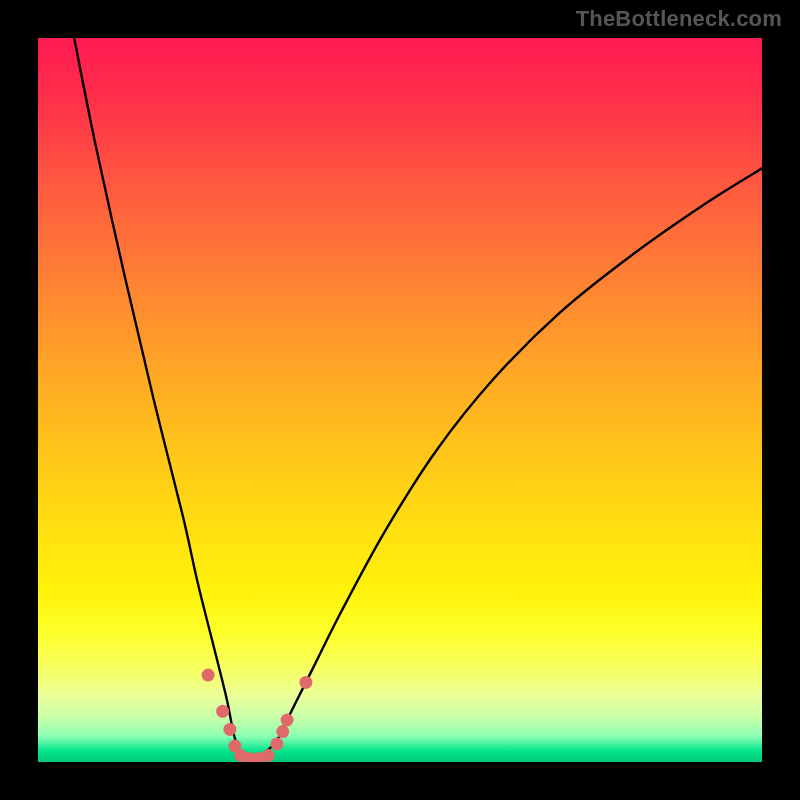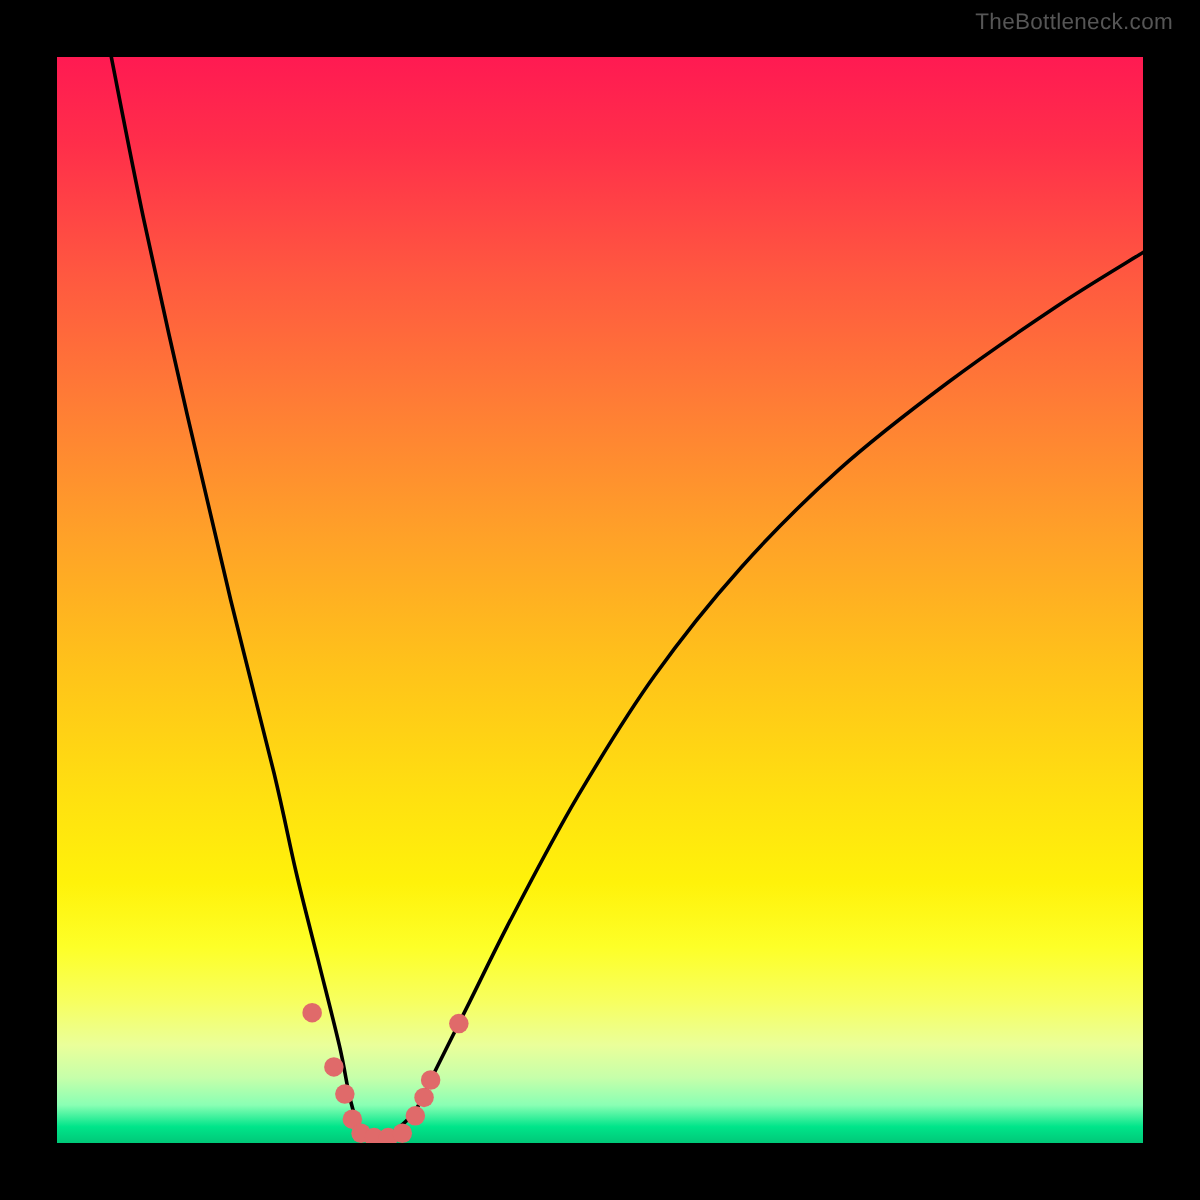--- a/index.html
+++ b/index.html
@@ -50,23 +50,24 @@
   }
   .curve {
     position: absolute;
     inset: 0;
   }
   .watermark {
     position: absolute;
     top: 6px;
     right: 18px;
     font-family: Arial, Helvetica, sans-serif;
-    font-size: 15px;
+    font-size: 22px;
     color: #565656;
     letter-spacing: 0.2px;
+    font-weight: bold;
   }
 </style>
 </head>
 <body>
 
 <div class="frame">
   <div class="plot-area">
     <div class="gradient"></div>
     <svg class="curve" viewBox="0 0 724 724" preserveAspectRatio="none">
       <defs></defs>

